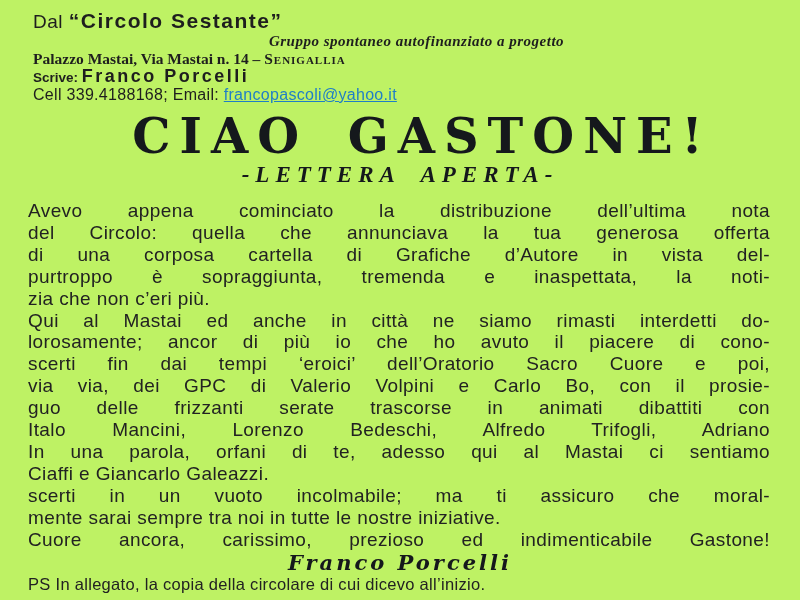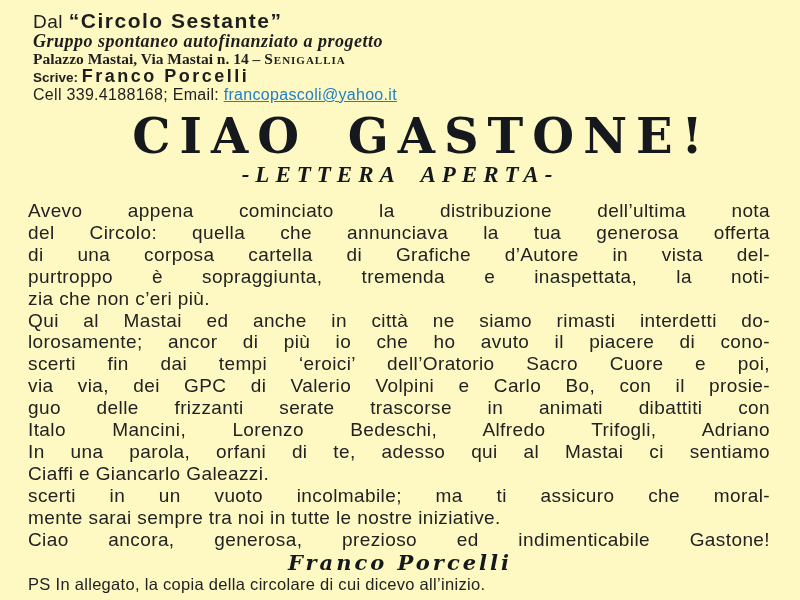--- a/index.html
+++ b/index.html
@@ -5,32 +5,32 @@
   * { margin: 0; padding: 0; box-sizing: border-box; }
   html, body { width: 800px; height: 600px; }
   body {
     background: #ffffff;
     color: #1e1e1e;
     font-family: "Liberation Sans", sans-serif;
     overflow: hidden;
   }
   .page {
     width: 800px; height: 600px;
-    background: #fef9c3;
+    background: #bef264;
     position: relative;
   }
 
   
   .letterhead { padding: 10px 0 0 33px; }
   .lh-line1 { font-size: 19px; letter-spacing: .5px; line-height: 22px; }
   .lh-org { font-weight: bold; font-size: 21px; letter-spacing: 1.5px; }
   .lh-tagline {
     font-family: "Liberation Serif", serif;
     font-style: italic; font-weight: bold;
-    font-size: 18px; line-height: 17px; letter-spacing: .5px;
+    font-size: 15px; line-height: 17px; letter-spacing: .5px; text-align: center;
   }
   .lh-address {
     font-family: "Liberation Serif", serif;
     font-weight: bold; font-size: 15.5px; line-height: 17px;
   }
   .lh-city { font-variant: small-caps; letter-spacing: 1px; }
   .lh-writer { line-height: 18px; }
   .lh-writer-label { font-weight: bold; font-size: 13.5px; }
   .lh-writer-name { font-weight: bold; font-size: 18px; letter-spacing: 2.5px; }
   .lh-contact { font-size: 16px; line-height: 15px; letter-spacing: .3px; }
@@ -126,19 +126,19 @@
       <div class="body-line just">Qui al Mastai ed anche in città ne siamo rimasti interdetti do-</div>
       <div class="body-line just">lorosamente; ancor di più io che ho avuto il piacere di cono-</div>
       <div class="body-line just">scerti fin dai tempi ‘eroici’ dell’Oratorio Sacro Cuore e poi,</div>
       <div class="body-line just">via via, dei GPC di Valerio Volpini e Carlo Bo, con il prosie-</div>
       <div class="body-line just">guo delle frizzanti serate trascorse in animati dibattiti con</div>
       <div class="body-line just">Italo Mancini, Lorenzo Bedeschi, Alfredo Trifogli, Adriano</div>
       <div class="body-line just">In una parola, orfani di te, adesso qui al Mastai ci sentiamo</div>
       <div class="body-line">Ciaffi e Giancarlo Galeazzi.</div>
       <div class="body-line just">scerti in un vuoto incolmabile; ma ti assicuro che moral-</div>
       <div class="body-line">mente sarai sempre tra noi in tutte le nostre iniziative.</div>
-      <div class="body-line just">Ciao ancora, generosa, prezioso ed indimenticabile Gastone!</div>
+      <div class="body-line just">Cuore ancora, carissimo, prezioso ed indimenticabile Gastone!</div>
     </div>
 
   <div class="signature">Franco Porcelli</div>
   <div class="ps">PS In allegato, la copia della circolare di cui dicevo all’inizio.</div>
 
 </div>
 
 </body></html>

